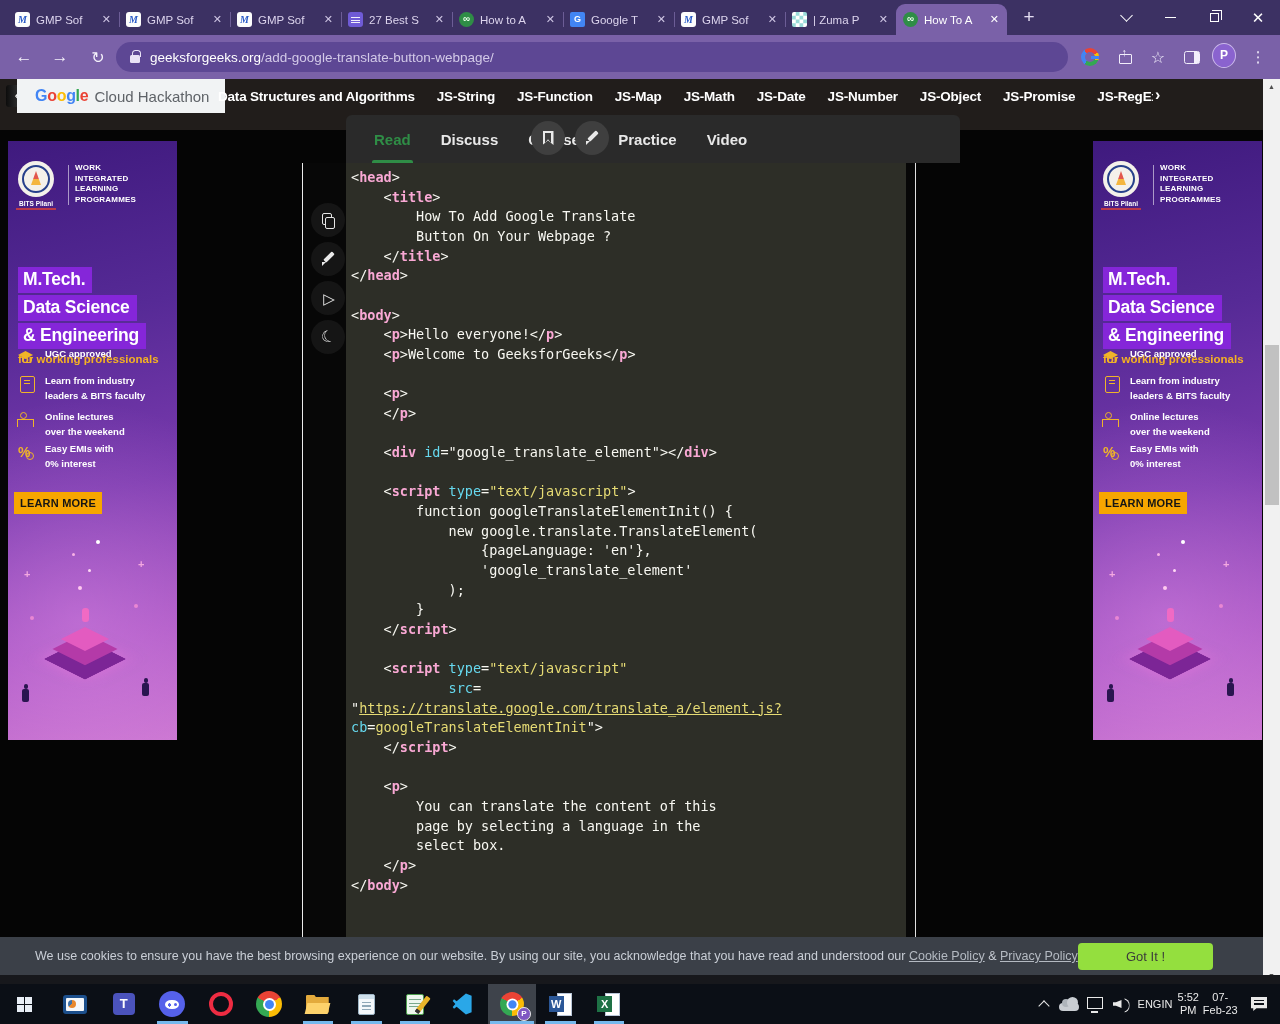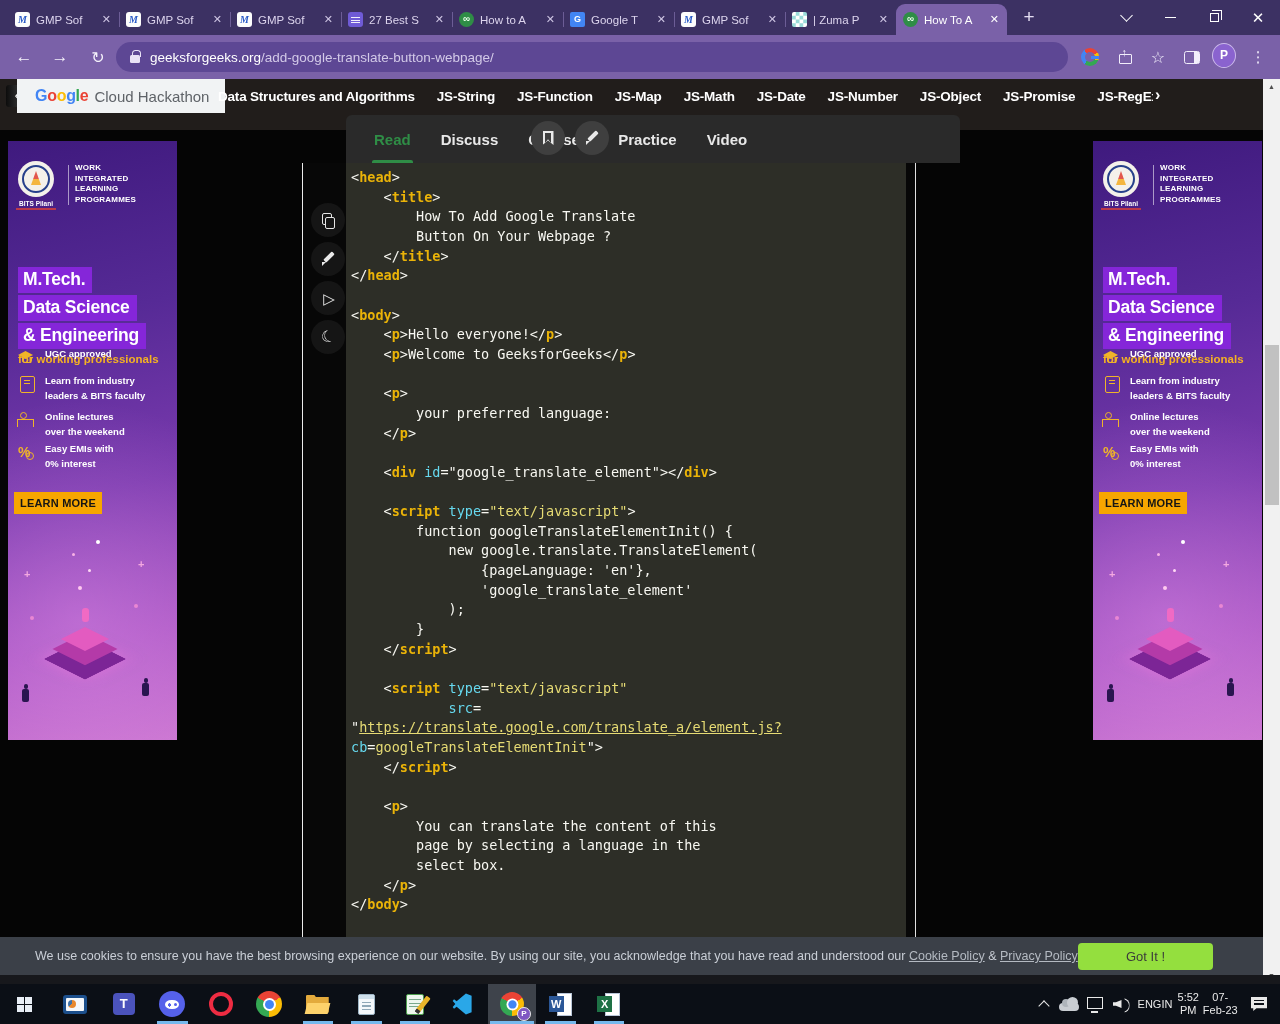--- a/index.html
+++ b/index.html
@@ -153,21 +153,21 @@
   .ic-copy{width:13px;height:14px;position:relative;}
   .ic-copy::before{content:"";position:absolute;left:0;top:0;width:8px;height:10px;border:1.5px solid #e5e5e5;border-radius:2px;}
   .ic-copy::after{content:"";position:absolute;left:3.5px;top:3.5px;width:8px;height:10px;border:1.5px solid #e5e5e5;border-radius:2px;background:#151515;}
   .ic-play{font-size:15px;line-height:1;margin-left:2px;}
   .ic-moon{font-size:16px;transform:rotate(-18deg);line-height:1;}
 
   .codebox{position:absolute;left:43px;top:0;width:560px;height:774px;background:#2d2e27;
       padding:5px 0 0 5px;overflow:hidden;
       font-family:"DejaVu Sans Mono",monospace;font-size:13.5px;line-height:19.65px;color:#f8f8f2;}
   .cline{white-space:pre;min-height:19.65px;}
-  .c-t{color:#eab308;font-weight:bold;}
+  .c-t{color:#f9a8d4;font-weight:bold;}
   .c-a{color:#66d9ef;}
   .c-s{color:#e6db74;}
   .c-l{color:#e6db74;text-decoration:underline;}
 
   
   .cookiebar{position:absolute;left:0;top:937px;width:1263px;height:38px;background:#3b4048;
       display:flex;align-items:center;padding-left:35px;font-size:12.5px;color:#c9ced6;}
   .cookiebar a{color:#b4bac2;text-decoration:underline;}
   .gotit{position:absolute;left:1078px;top:943px;width:135px;height:27px;background:#94df3e;border-radius:4px;
       color:#3b3b3b;font-size:13px;display:flex;align-items:center;justify-content:center;}
@@ -523,21 +523,20 @@
         <div class="cline"><span class="c-p">        How To Add Google Translate</span></div>
         <div class="cline"><span class="c-p">        Button On Your Webpage ?</span></div>
         <div class="cline"><span class="c-p">    &lt;/</span><span class="c-t">title</span><span class="c-p">&gt;</span></div>
         <div class="cline"><span class="c-p">&lt;/</span><span class="c-t">head</span><span class="c-p">&gt;</span></div>
         <div class="cline"></div>
         <div class="cline"><span class="c-p">&lt;</span><span class="c-t">body</span><span class="c-p">&gt;</span></div>
         <div class="cline"><span class="c-p">    &lt;</span><span class="c-t">p</span><span class="c-p">&gt;Hello everyone!&lt;/</span><span class="c-t">p</span><span class="c-p">&gt;</span></div>
         <div class="cline"><span class="c-p">    &lt;</span><span class="c-t">p</span><span class="c-p">&gt;Welcome to GeeksforGeeks&lt;/</span><span class="c-t">p</span><span class="c-p">&gt;</span></div>
         <div class="cline"></div>
         <div class="cline"><span class="c-p">    &lt;</span><span class="c-t">p</span><span class="c-p">&gt;</span></div>
-        <div class="cline"><span class="c-p">        your preferred language:</span></div>
         <div class="cline"><span class="c-p">    &lt;/</span><span class="c-t">p</span><span class="c-p">&gt;</span></div>
         <div class="cline"></div>
         <div class="cline"><span class="c-p">    &lt;</span><span class="c-t">div</span><span class="c-p"> </span><span class="c-a">id</span><span class="c-p">="google_translate_element"&gt;&lt;/</span><span class="c-t">div</span><span class="c-p">&gt;</span></div>
         <div class="cline"></div>
         <div class="cline"><span class="c-p">    &lt;</span><span class="c-t">script</span><span class="c-p"> </span><span class="c-a">type</span><span class="c-p">=</span><span class="c-s">"text/javascript"</span><span class="c-p">&gt;</span></div>
         <div class="cline"><span class="c-p">        function googleTranslateElementInit() {</span></div>
         <div class="cline"><span class="c-p">            new google.translate.TranslateElement(</span></div>
         <div class="cline"><span class="c-p">                {pageLanguage: 'en'},</span></div>
         <div class="cline"><span class="c-p">                'google_translate_element'</span></div>
         <div class="cline"><span class="c-p">            );</span></div>

